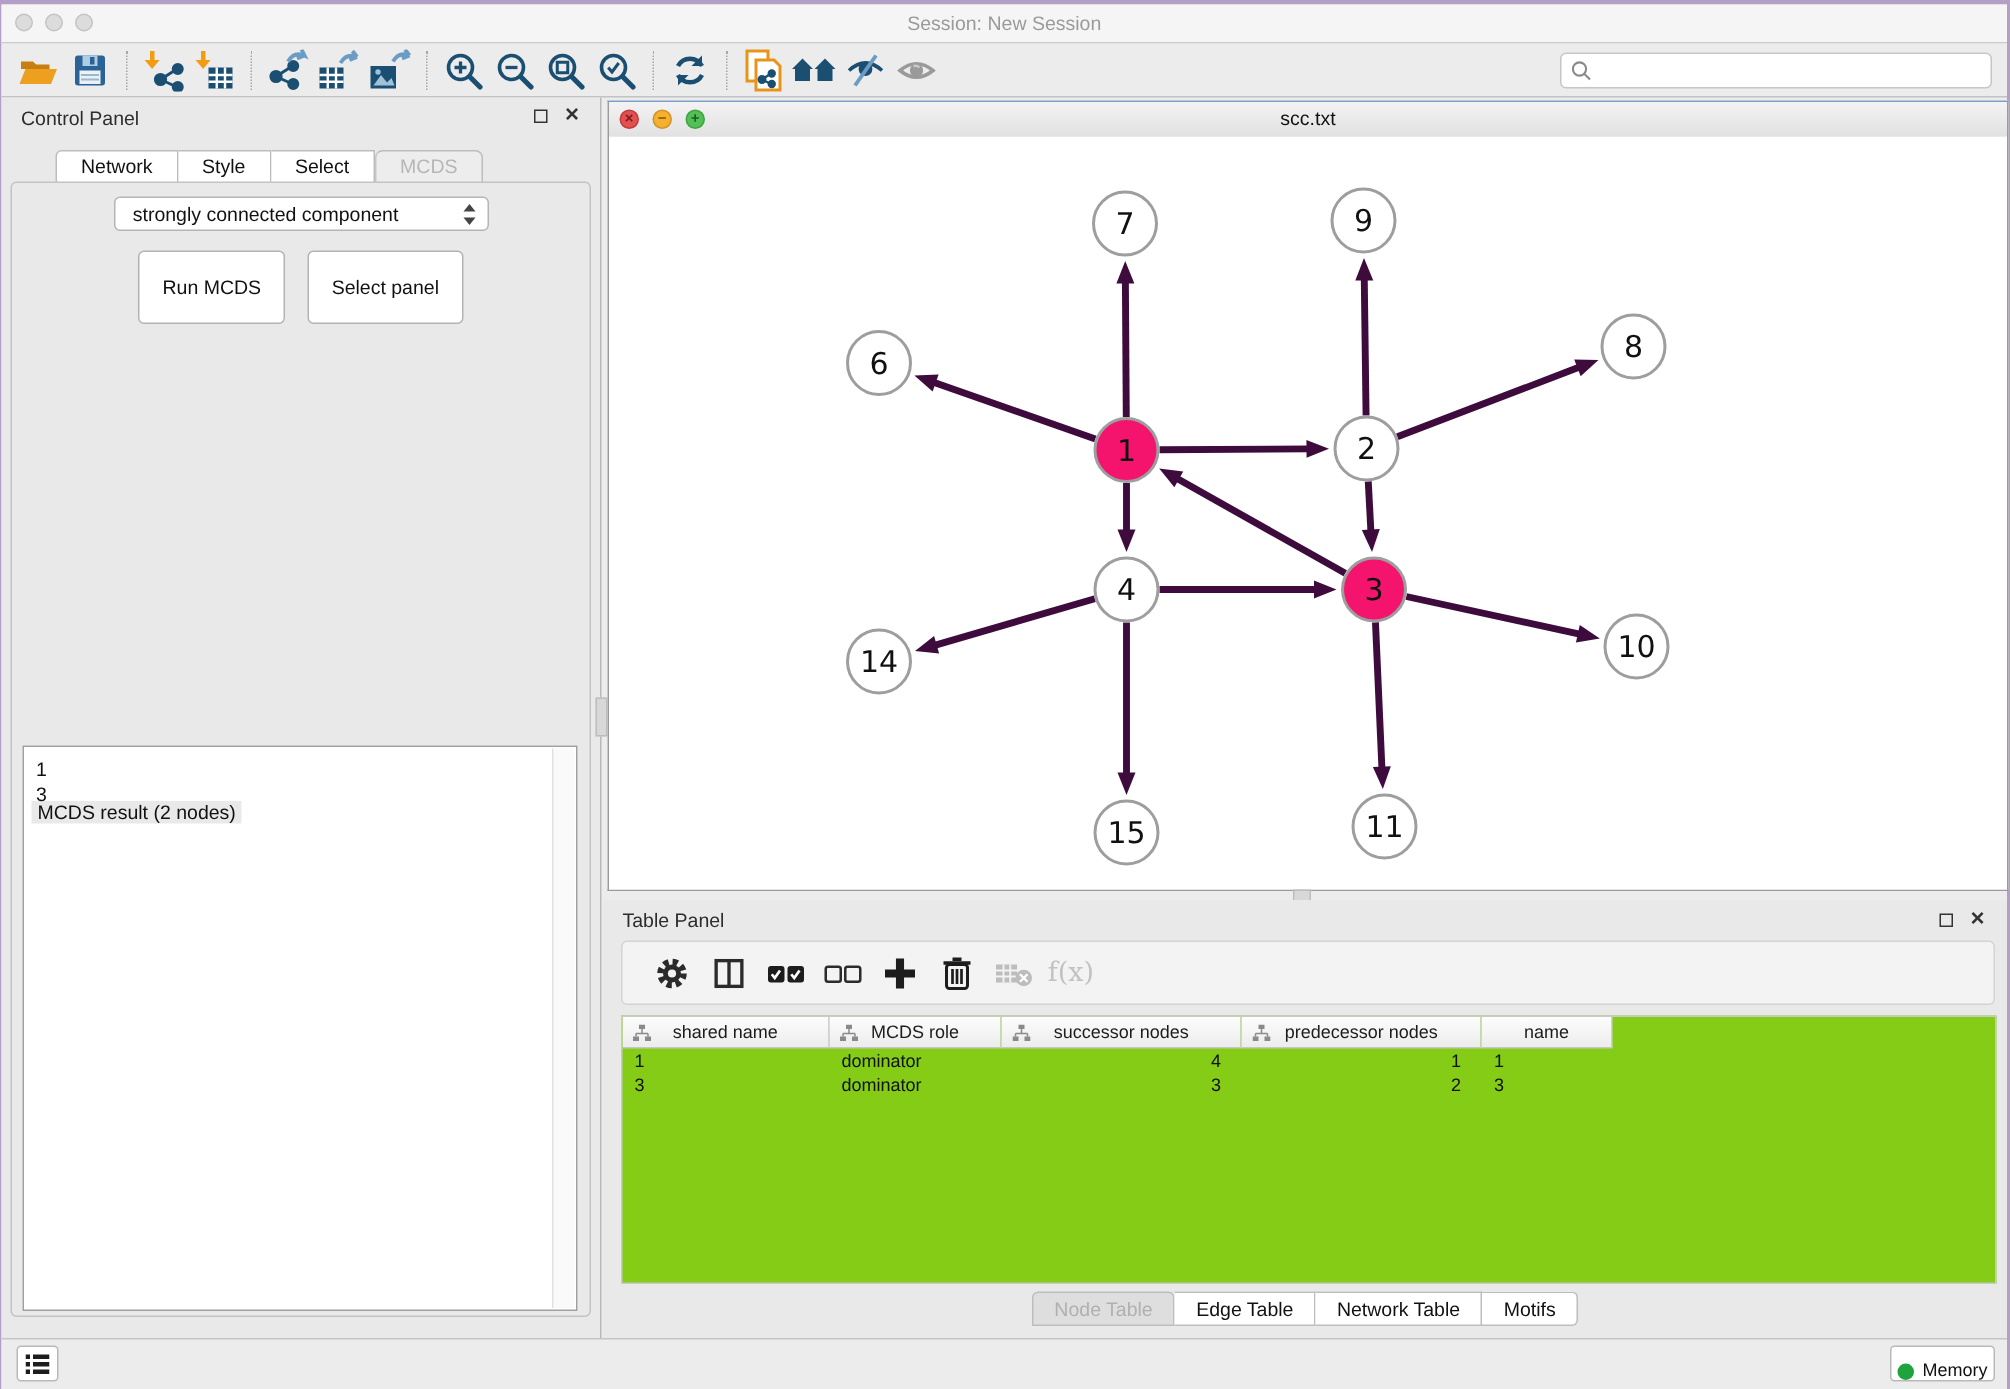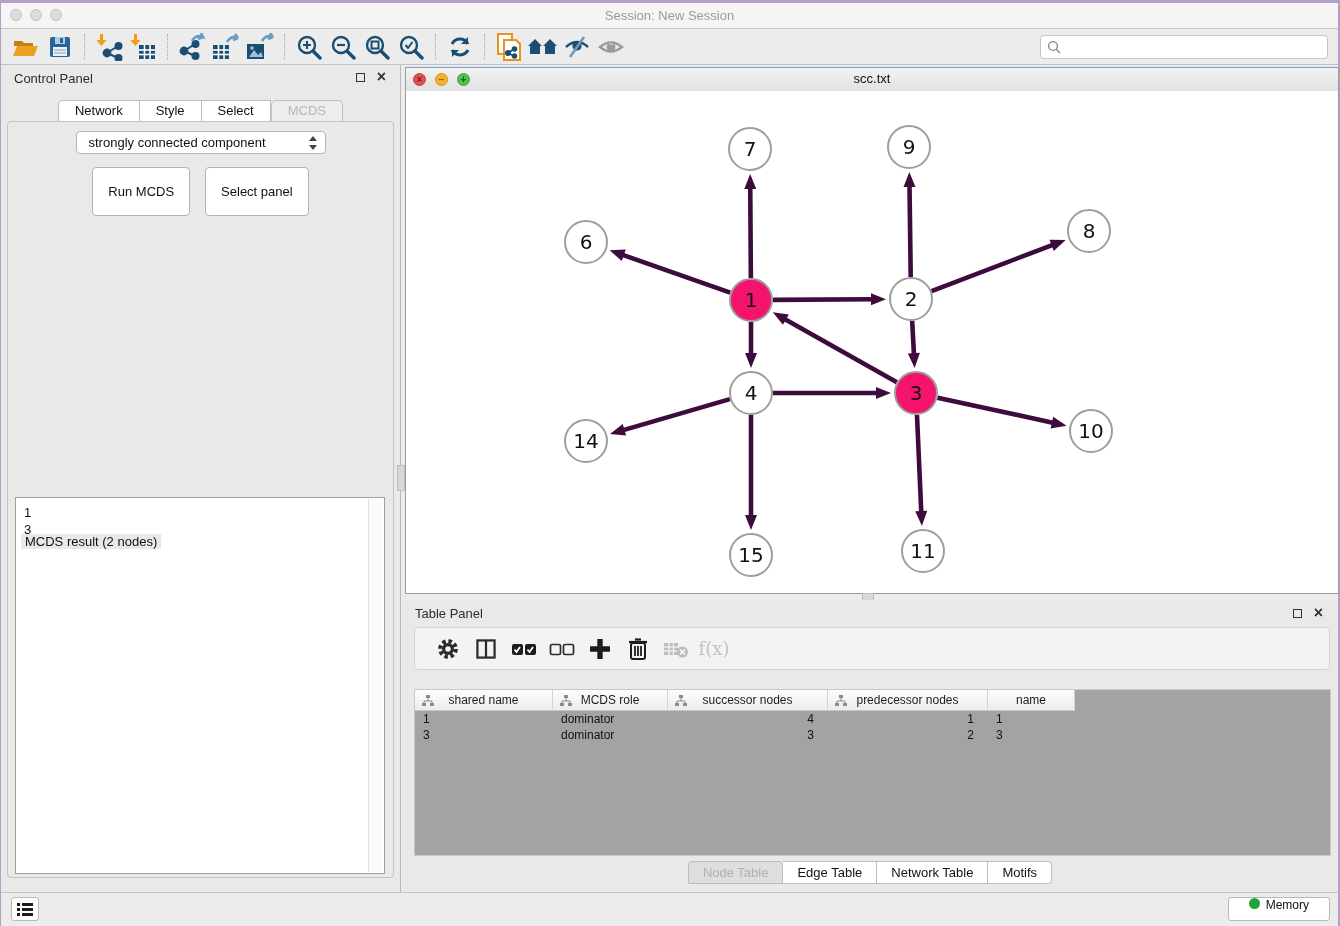--- a/index.html
+++ b/index.html
@@ -26,21 +26,21 @@
 
   
   .main{position:absolute;left:0;right:0;top:62px;bottom:33px;}
 
   
   .cpanel{position:absolute;left:0;top:0;width:400px;bottom:0;background:#e9e9e9;border-right:1px solid #b9b9b9;box-sizing:border-box;}
   .panel-head{position:absolute;left:0;right:0;top:0;height:26px;}
   .panel-title{position:absolute;left:13px;top:6px;font-size:13px;color:#2d2d2d;}
   .float-ic{position:absolute;width:9px;height:9px;border:1.5px solid #333;top:8px;box-sizing:border-box;}
   .close-ic{position:absolute;top:3px;font-size:16px;font-weight:bold;color:#333;line-height:18px;}
-  .cp-tabs{position:absolute;left:0;right:0;top:35px;height:24px;display:flex;justify-content:center;}
+  .cp-tabs{position:absolute;left:0;right:0;top:35px;height:24px;display:flex;padding-left:36px;}
   .seg{background:#fff;border:1px solid #bdbdbd;border-left:none;padding:0 16px;line-height:20px;font-size:13px;color:#111;}
   .seg.first{border-left:1px solid #bdbdbd;border-radius:4px 0 0 4px;}
   .seg.tab-active{background:#ededed;color:#b6b6b6;border-radius:5px 5px 0 0;border-left:1px solid #c6c6c6;border-bottom:none;}
   .cp-content{position:absolute;left:6px;right:6px;top:56px;bottom:15px;border:1px solid #c3c3c3;border-radius:4px;background:#e9e9e9;}
   .opt-label{margin-top:18px;text-align:center;font-size:13px;color:#101010;}
   .selectbox{margin:9px auto 0;width:250px;height:23px;background:#fff;border:1px solid #b5b5b5;border-radius:4px;
              display:flex;align-items:center;padding:0 6px 0 12px;box-sizing:border-box;font-size:13px;color:#111;}
   .selectbox .sel-text{flex:1;}
   .btn-row{margin-top:13px;display:flex;justify-content:center;gap:15px;}
   .pbtn{background:#fff;border:1px solid #b3b3b3;border-radius:4px;padding:16px 15px;font-size:13px;color:#111;font-family:inherit;}
@@ -68,40 +68,40 @@
   .tl-zoom{left:51px;background:#52c055;border:1px solid #3da442;color:#1c5e20;}
   .net-title{position:absolute;left:0;right:0;top:0;line-height:22px;text-align:center;font-size:13px;color:#111;}
   .net-canvas{position:absolute;left:0;right:0;top:23px;bottom:0;background:#fff;}
 
   
   .tpanel{position:absolute;left:0;right:0;top:535px;bottom:0;background:#e9e9e9;}
   .tp-toolbar{position:absolute;left:12px;right:8px;top:27px;height:43px;background:#f3f3f3;border:1px solid #d4d4d4;
               border-radius:4px;display:flex;align-items:center;padding-left:14px;gap:0;box-sizing:border-box;}
   .tp-btn{width:38px;height:30px;display:flex;align-items:center;justify-content:center;}
   .fx{font-family:"DejaVu Serif",serif;font-size:18px;color:#c2c2c2;}
-  .ttable{position:absolute;left:12px;right:7px;top:77px;bottom:37px;background:#a3a3a3;border:1px solid #c9c9c9;box-sizing:border-box;overflow:hidden;margin-top:12px;}
+  .ttable{position:absolute;left:12px;right:7px;top:77px;bottom:37px;background:#84cc16;border:1px solid #c9c9c9;box-sizing:border-box;overflow:hidden;}
   .thead{display:flex;height:21px;}
   .th{position:relative;background:linear-gradient(#fdfdfd,#ececec);border-right:1px solid #d2d2d2;border-bottom:1px solid #c6c6c6;
       box-sizing:border-box;display:flex;align-items:center;justify-content:center;font-size:12px;color:#1c1c1c;flex:0 0 auto;}
   .th .hier{position:absolute;left:7px;top:5px;}
   .trow{display:flex;height:16px;}
   .td{box-sizing:border-box;font-size:12px;color:#111;line-height:16px;flex:0 0 auto;overflow:hidden;white-space:nowrap;}
   .td.left{padding-left:8px;text-align:left;}
   .td.right{padding-right:14px;text-align:right;}
   .tp-tabs{position:absolute;left:0;right:0;bottom:9px;display:flex;justify-content:center;}
   .tp-tabs .seg{padding:0 14px;line-height:21px;}
   .tp-tabs .seg.sel{background:#dedede;color:#b0b0b0;border-radius:4px 4px 0 0;}
   .tp-tabs .seg.last{border-radius:0 4px 4px 0;}
 
   
   .statusbar{position:absolute;left:0;right:0;bottom:0;height:33px;background:#ececec;border-top:1px solid #c5c5c5;}
   .list-btn{position:absolute;left:10px;top:4px;width:28px;height:24px;background:#fff;border:1px solid #b9b9b9;border-radius:3px;
             display:flex;align-items:center;justify-content:center;box-sizing:border-box;}
   .mem-btn{position:absolute;right:8px;top:4px;height:24px;background:#fff;border:1px solid #b9b9b9;border-radius:3px;
-           display:flex;align-items:flex-start;padding:0 20px;gap:6px;font-size:12px;color:#111;box-sizing:border-box;}
+           display:flex;align-items:flex-end;padding:0 4px;gap:6px;font-size:12px;color:#111;box-sizing:border-box;}
   .mem-dot{width:11px;height:11px;border-radius:50%;background:#1fa33c;}
 </style>
 </head>
 <body>
 
 <div class="app">
 
   <div class="titlebar">
     <div class="mac-dots">
       <span class="mac-dot"></span>

